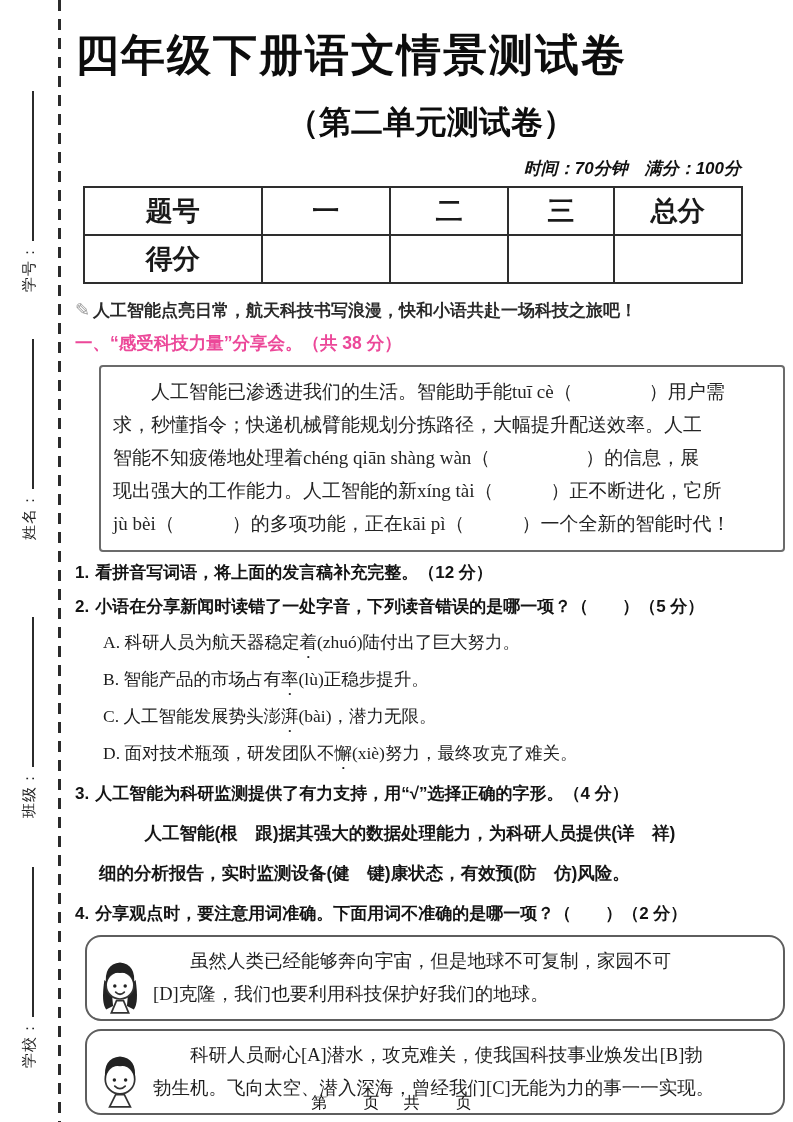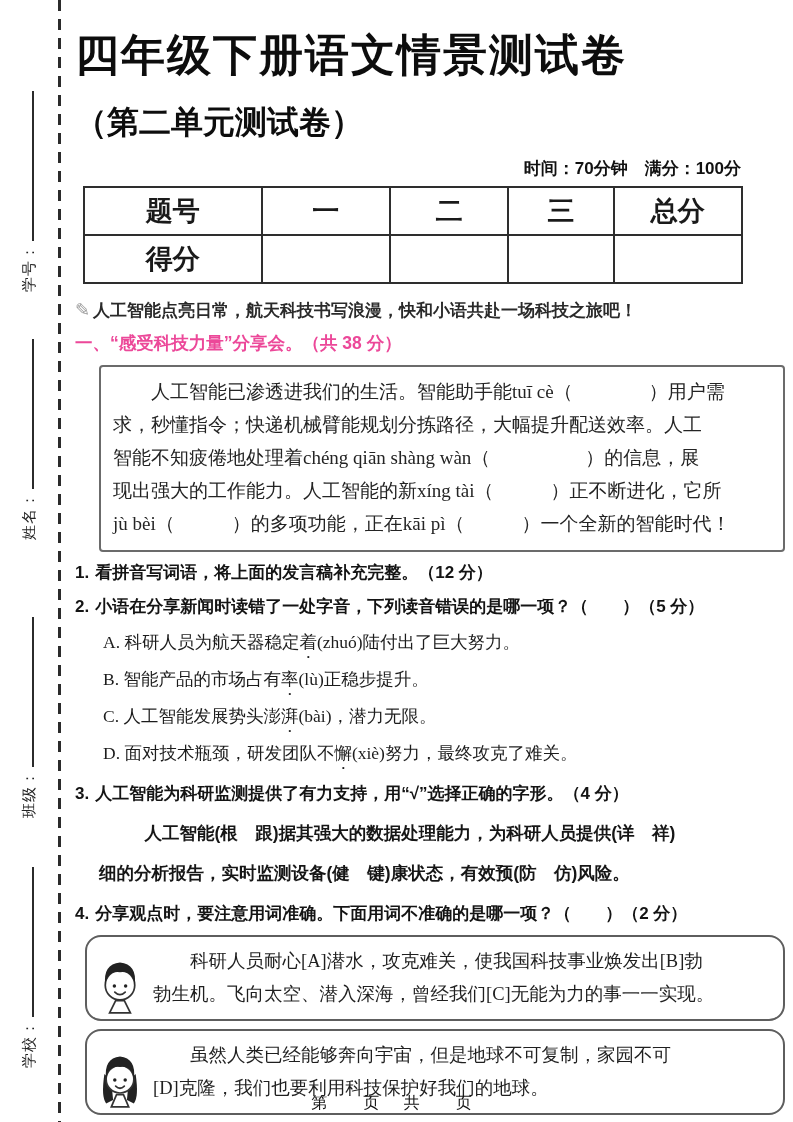--- a/index.html
+++ b/index.html
@@ -21,22 +21,22 @@
     display:inline-block; width:150px; height:1.05em;
     border-bottom:2px solid #2b2b2b; margin-left:3px; vertical-align:baseline;
   }
   .mg1 { top:292px; } .mg2 { top:540px; } .mg3 { top:818px; } .mg4 { top:1068px; }
   
   .content { position:absolute; left:75px; top:0; width:712px; }
   .title {
     margin:26px 0 0 0; text-align:left; font-size:44px; font-weight:800;
     letter-spacing:2px; color:#0d0d0d; font-family:"Liberation Sans", sans-serif;
   }
-  .subtitle { margin-top:16px; text-align:left; font-size:32px; font-weight:800; color:#0d0d0d; }
-  .exam-info { margin-top:12px; padding-right:46px; text-align:right; font-size:17px; font-weight:700; color:#111; }
+  .subtitle { margin-top:16px; text-align:center; font-size:32px; font-weight:800; color:#0d0d0d; }
+  .exam-info { margin-top:12px; padding-right:46px; text-align:right; font-size:17px; font-weight:700; color:#111;font-style:italic; }
   
   table.score { border-collapse:collapse; margin:6px 0 0 8px; width:660px; table-layout:fixed; }
   table.score td {
     border:2.5px solid #2e2e2e; height:44px; text-align:center;
     font-size:27px; font-weight:600; color:#1a1a1a;
   }
   
   .intro { margin-top:15px; font-size:17px; font-weight:700; color:#2a2a2a; }
   .pencil { color:#9a9a9a; font-weight:400; margin-right:3px; font-size:18px; }
   .sec-heading { margin-top:9px; font-size:17.5px; font-weight:700; color:#ec4899; }
@@ -169,43 +169,43 @@
         <div>细的分析报告，实时监测设备(健　键)康状态，有效预(防　仿)风险。</div>
       </div>
     </div>
 
     <div class="q">
       <span class="qnum">4.</span><span class="stem">分享观点时，要注意用词准确。下面用词不准确的是哪一项？（　　）（2 分）</span>
     </div>
 
     <div class="bubble">
       <svg class="avatar" viewBox="0 0 60 66">
-        <path d="M18,64 L25,50 L35,50 L42,64 Z" fill="#ffffff" stroke="#333" stroke-width="2"></path>
-        <circle cx="30" cy="32" r="17" fill="#ffffff" stroke="#333" stroke-width="2"></circle>
-        <path d="M13,32 Q10,8 30,6 Q50,8 47,32 Q45,15 30,17 Q15,15 13,32 Z" fill="#222222"></path>
-        <circle cx="23.5" cy="33" r="2" fill="#222"></circle>
-        <circle cx="36.5" cy="33" r="2" fill="#222"></circle>
-        <path d="M24,40 Q30,46 36,40" fill="none" stroke="#333" stroke-width="2" stroke-linecap="round"></path>
-      </svg>
-      <div class="line1">科研人员耐心[A]潜水，攻克难关，使我国科技事业焕发出[B]勃</div>
-      <div>勃生机。飞向太空、潜入深海，曾经我们[C]无能为力的事一一实现。</div>
-    </div>
-
-    <div class="bubble">
-      <svg class="avatar" viewBox="0 0 60 66">
         <path d="M20,64 L26,50 L34,50 L40,64 Z" fill="#ffffff" stroke="#333" stroke-width="2"></path>
         <path d="M12,26 Q8,52 14,60 L22,56 L20,34 Z" fill="#222222"></path>
         <path d="M48,26 Q52,52 46,60 L38,56 L40,34 Z" fill="#222222"></path>
         <circle cx="30" cy="32" r="16" fill="#ffffff" stroke="#333" stroke-width="2"></circle>
         <path d="M14,32 Q11,8 30,6 Q49,8 46,32 Q44,16 30,18 Q16,16 14,32 Z" fill="#222222"></path>
         <circle cx="24" cy="33" r="2" fill="#222"></circle>
         <circle cx="36" cy="33" r="2" fill="#222"></circle>
         <path d="M25,40 Q30,45 35,40" fill="none" stroke="#333" stroke-width="2" stroke-linecap="round"></path>
       </svg>
       <div class="line1">虽然人类已经能够奔向宇宙，但是地球不可复制，家园不可</div>
       <div>[D]克隆，我们也要利用科技保护好我们的地球。</div>
     </div>
 
+    <div class="bubble">
+      <svg class="avatar" viewBox="0 0 60 66">
+        <path d="M18,64 L25,50 L35,50 L42,64 Z" fill="#ffffff" stroke="#333" stroke-width="2"></path>
+        <circle cx="30" cy="32" r="17" fill="#ffffff" stroke="#333" stroke-width="2"></circle>
+        <path d="M13,32 Q10,8 30,6 Q50,8 47,32 Q45,15 30,17 Q15,15 13,32 Z" fill="#222222"></path>
+        <circle cx="23.5" cy="33" r="2" fill="#222"></circle>
+        <circle cx="36.5" cy="33" r="2" fill="#222"></circle>
+        <path d="M24,40 Q30,46 36,40" fill="none" stroke="#333" stroke-width="2" stroke-linecap="round"></path>
+      </svg>
+      <div class="line1">科研人员耐心[A]潜水，攻克难关，使我国科技事业焕发出[B]勃</div>
+      <div>勃生机。飞向太空、潜入深海，曾经我们[C]无能为力的事一一实现。</div>
+    </div>
+
   </div>
 
   <div class="footer">第　页 共　页</div>
 
 </div>
 
 </body></html>

